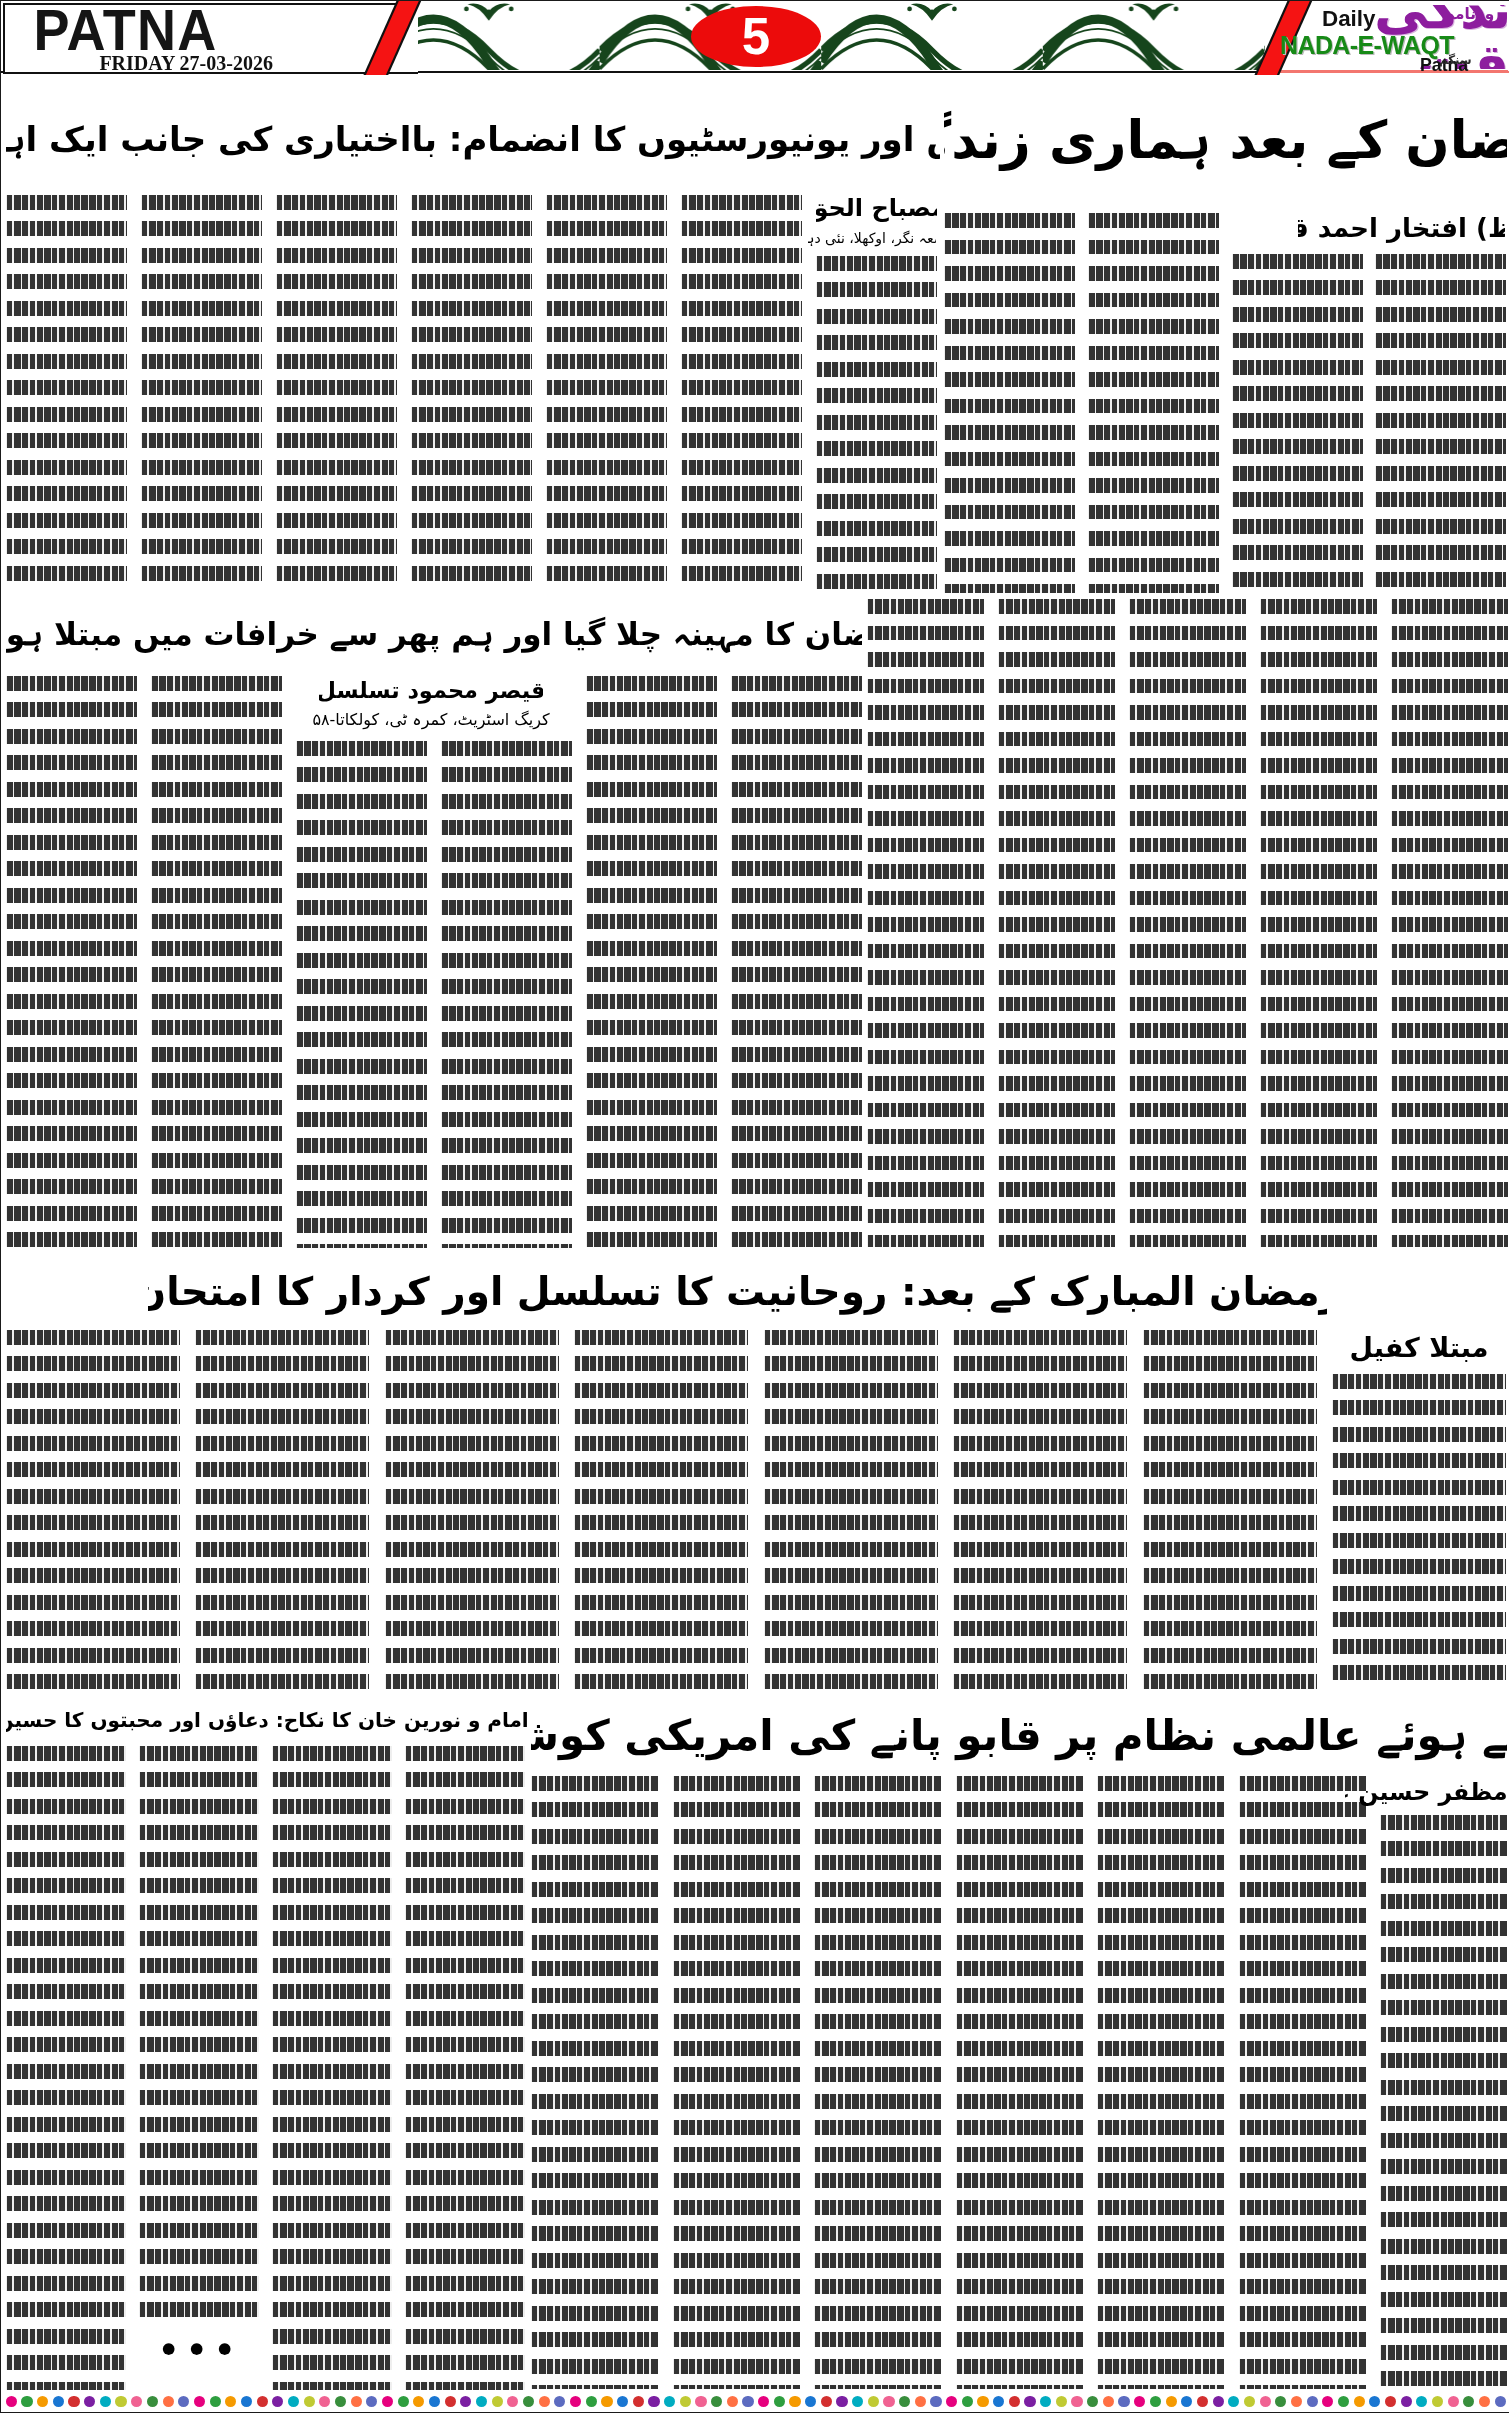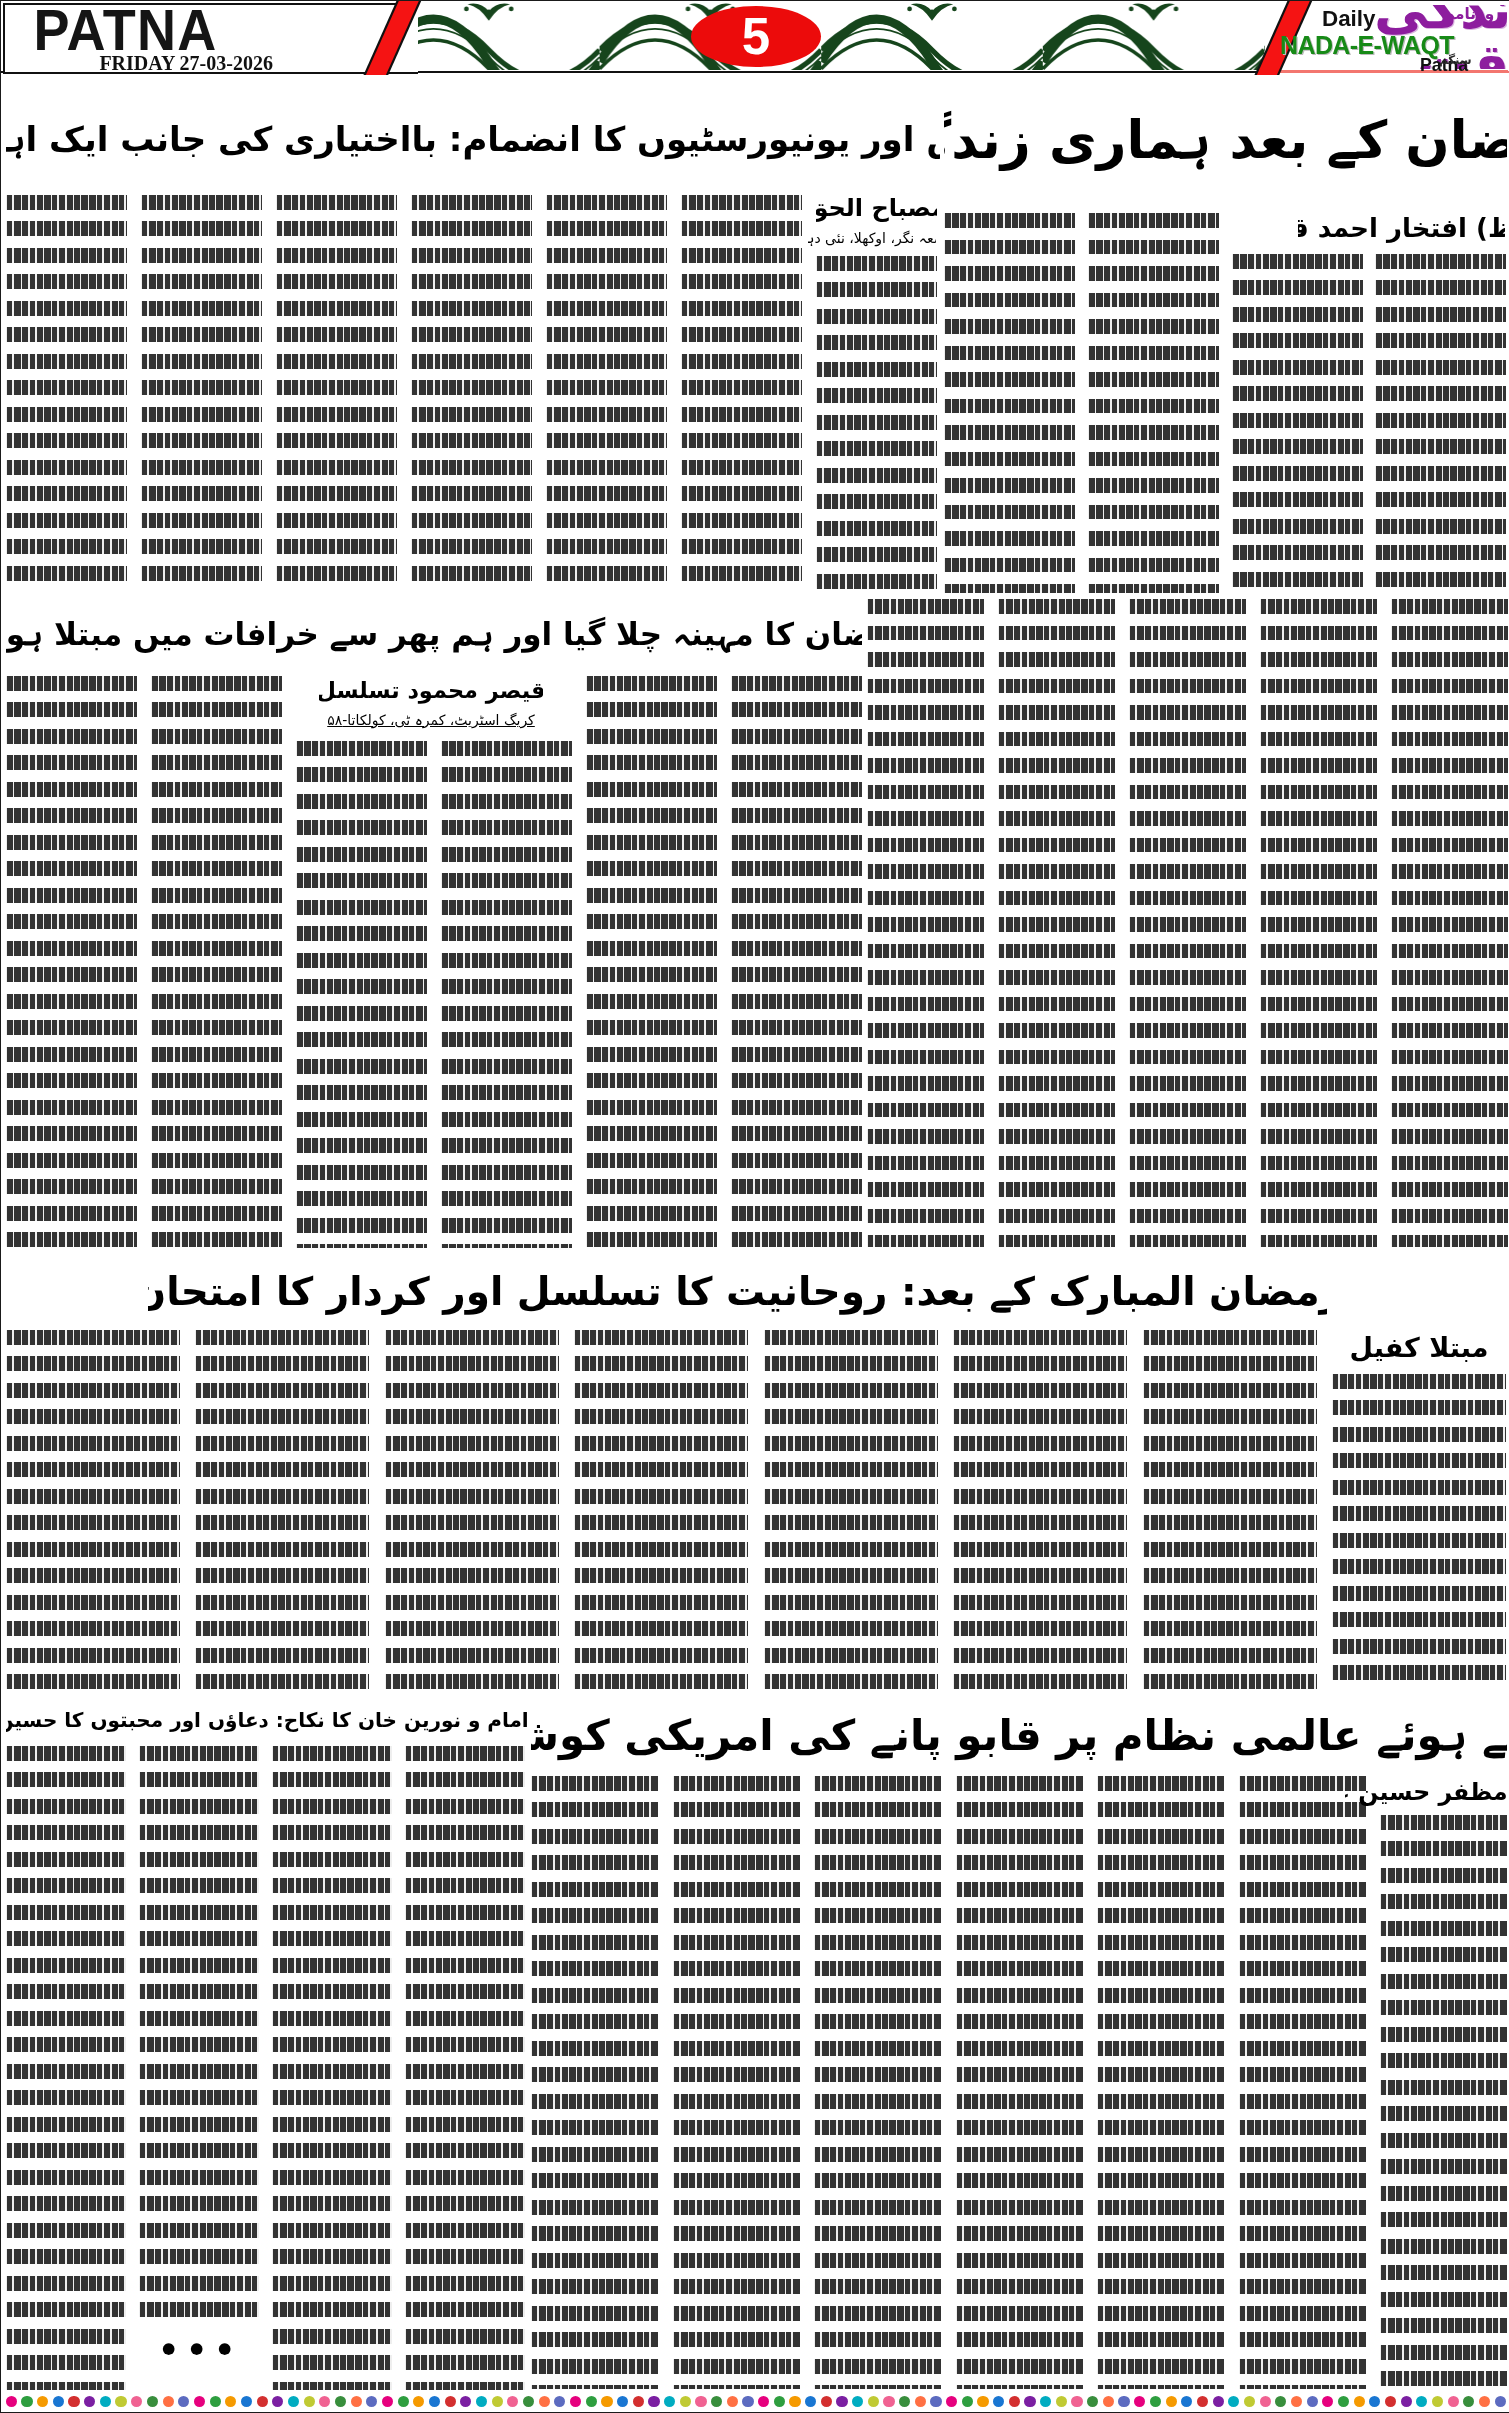--- a/index.html
+++ b/index.html
@@ -146,21 +146,21 @@
   <div class="abs txt" style="left:4.7px;top:194px;width:121px;height:396px;"></div>
   <div class="abs txt" style="left:140px;top:194px;width:121px;height:396px;"></div>
   <div class="abs txt" style="left:275px;top:194px;width:121px;height:396px;"></div>
   <div class="abs txt" style="left:410px;top:194px;width:121px;height:396px;"></div>
   <div class="abs txt" style="left:545px;top:194px;width:121px;height:396px;"></div>
   <div class="abs txt" style="left:680px;top:194px;width:121px;height:396px;"></div>
   <div class="abs txt" style="left:815px;top:255px;width:121px;height:336px;"></div>
 
   <div class="abs headline" style="left:4.7px;top:600px;width:856px;height:66px;font-size:31px;">’’رمضان کا مہینہ چلا گیا اور ہم پھر سے خرافات میں مبتلا ہوگئے‘‘</div>
   <div class="abs byline" style="left:318px;top:672px;width:224px;height:34px;font-size:22.4px;">قیصر محمود تسلسل</div>
-  <div class="abs byline-sub" style="left:306px;top:707px;width:248px;height:23.6px;font-size:14px;text-decoration:underline;">کریگ اسٹریٹ، کمرہ ٹی، کولکاتا-۵۸</div>
+  <div class="abs byline-sub" style="left:306px;top:707px;width:248px;height:23.6px;font-size:16px;">کریگ اسٹریٹ، کمرہ ٹی، کولکاتا-۵۸</div>
   <div class="abs txt" style="left:4.7px;top:675px;width:131px;height:572px;"></div>
   <div class="abs txt" style="left:150px;top:675px;width:131px;height:572px;"></div>
   <div class="abs txt" style="left:295px;top:740px;width:131px;height:507px;"></div>
   <div class="abs txt" style="left:440px;top:740px;width:131px;height:507px;"></div>
   <div class="abs txt" style="left:585px;top:675px;width:131px;height:572px;"></div>
   <div class="abs txt" style="left:730px;top:675px;width:131px;height:572px;"></div>
 
   <div class="abs txt" style="left:866px;top:598px;width:117px;height:648px;"></div>
   <div class="abs txt" style="left:997px;top:598px;width:117px;height:648px;"></div>
   <div class="abs txt" style="left:1128px;top:598px;width:117px;height:648px;"></div>

